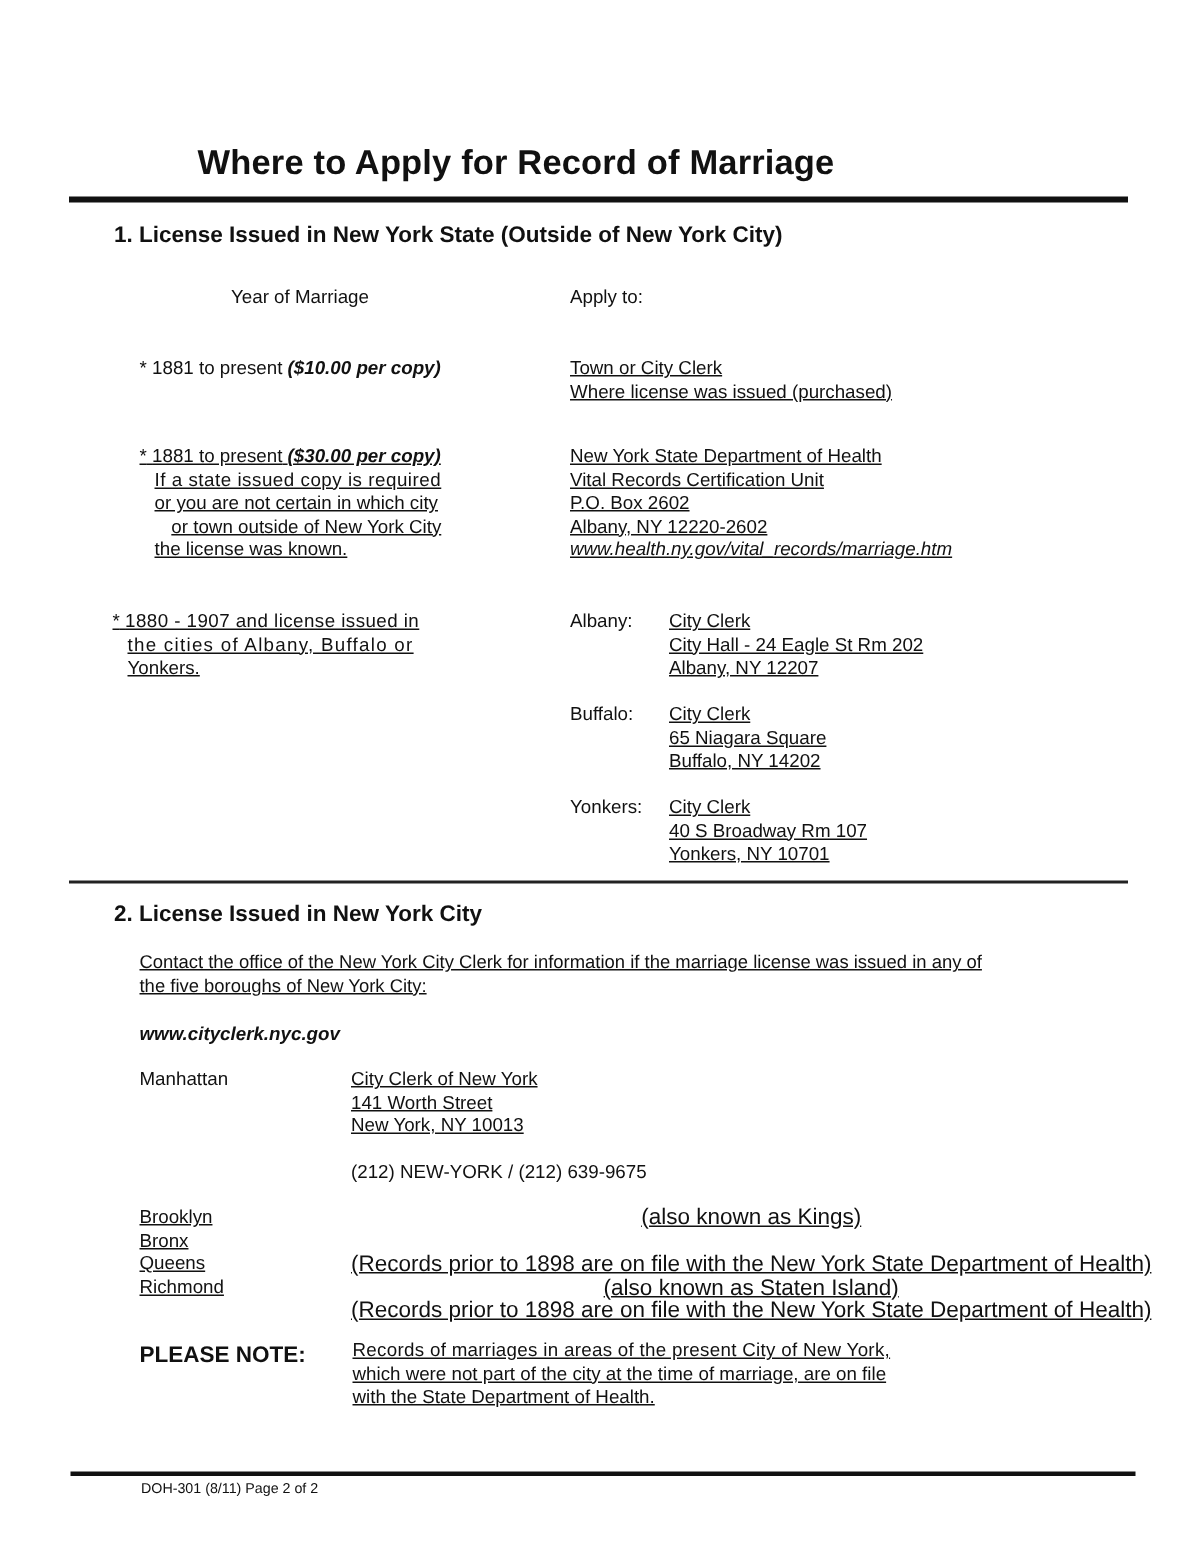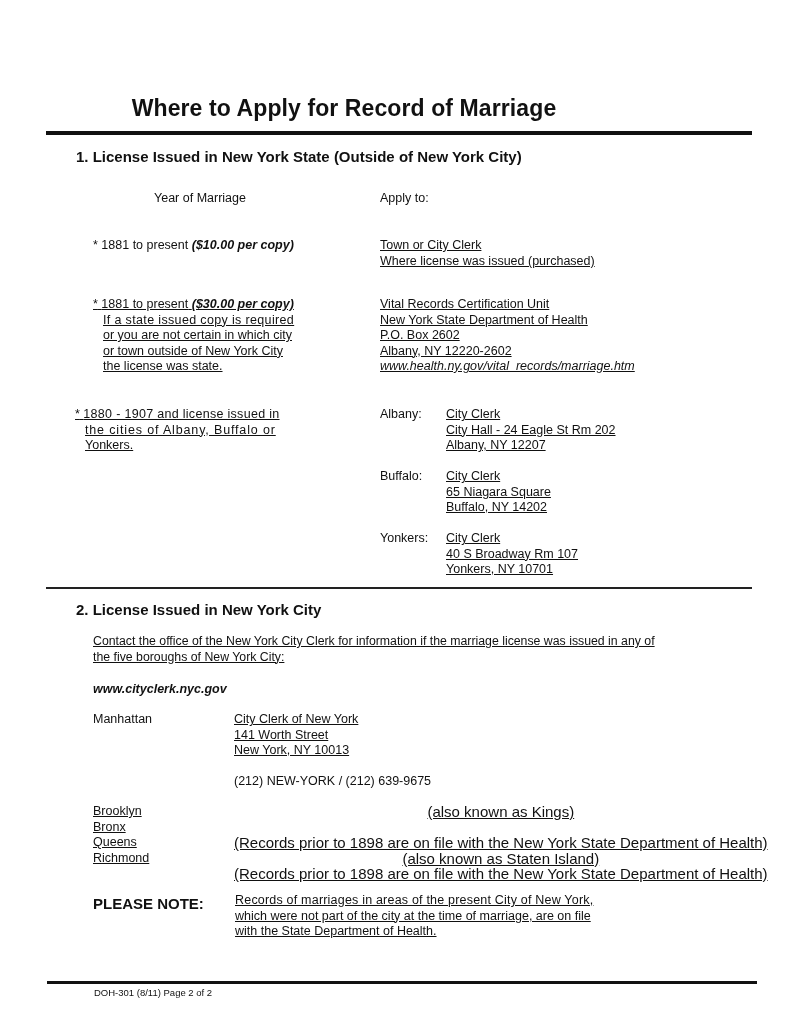--- a/index.html
+++ b/index.html
@@ -39,26 +39,26 @@
 </div>
 
 <div class="abs lines" style="left:93px; top:297px;">
   <div>
     <span>*</span>
     <span>1881 to present</span>
     <span class="bi">($30.00 per copy)</span>
   </div>
   <div style="padding-left:10px; letter-spacing:0.35px;">If a state issued copy is required</div>
   <div style="padding-left:10px;">or you are not certain in which city</div>
-  <div style="padding-left:10px;">or town outside of New York City</div>
-  <div style="padding-left:10px;">the license was state.</div>
+  <div style="padding-left:10px;text-align:right;">or town outside of New York City</div>
+  <div style="padding-left:10px;">the license was known.</div>
 </div>
 <div class="abs lines" style="left:380px; top:297px;">
+  <div>New York State Department of Health</div>
   <div>Vital Records Certification Unit</div>
-  <div>New York State Department of Health</div>
   <div>P.O. Box 2602</div>
   <div>Albany, NY  12220-2602</div>
   <div class="it">www.health.ny.gov/vital_records/marriage.htm</div>
 </div>
 
 <div class="abs lines" style="left:75px; top:407px;">
   <div>
     <span>*</span>
     <span style="letter-spacing:0.3px;">1880 - 1907 and license issued in</span>
   </div>

